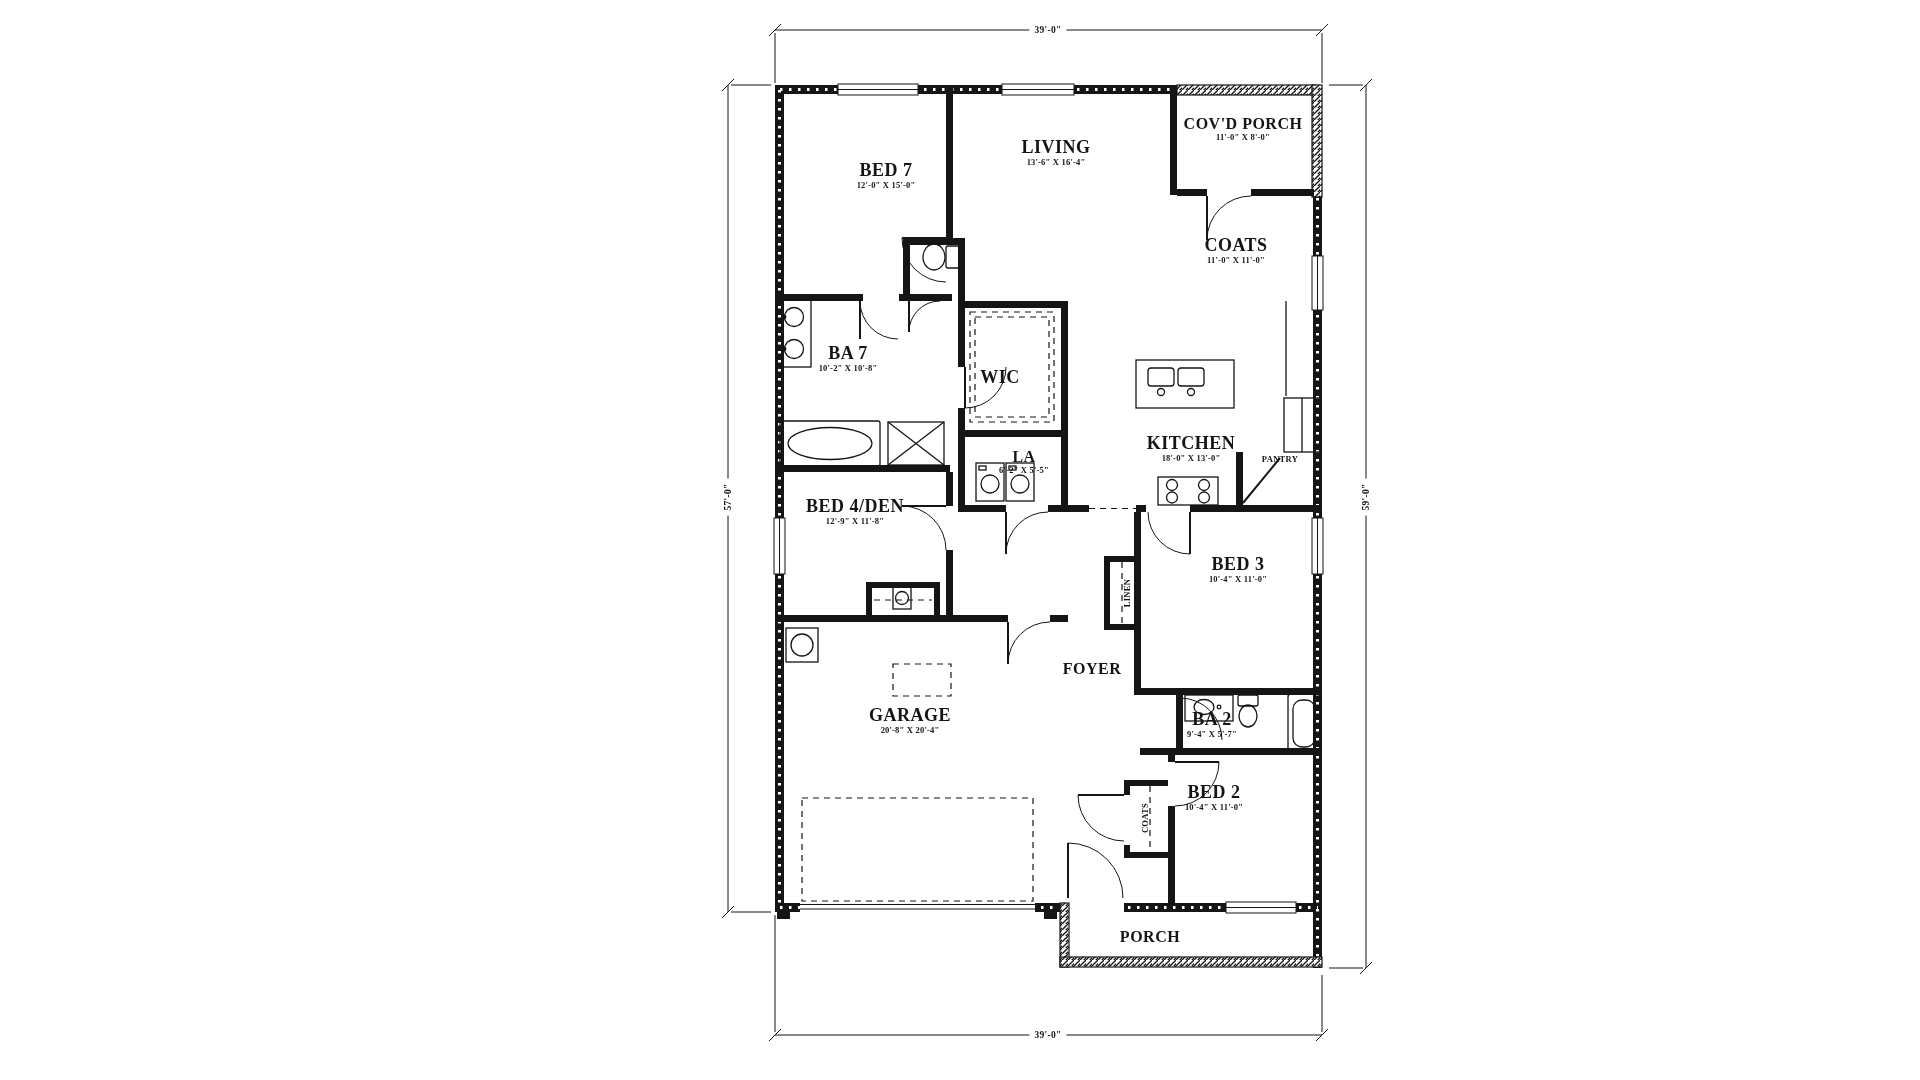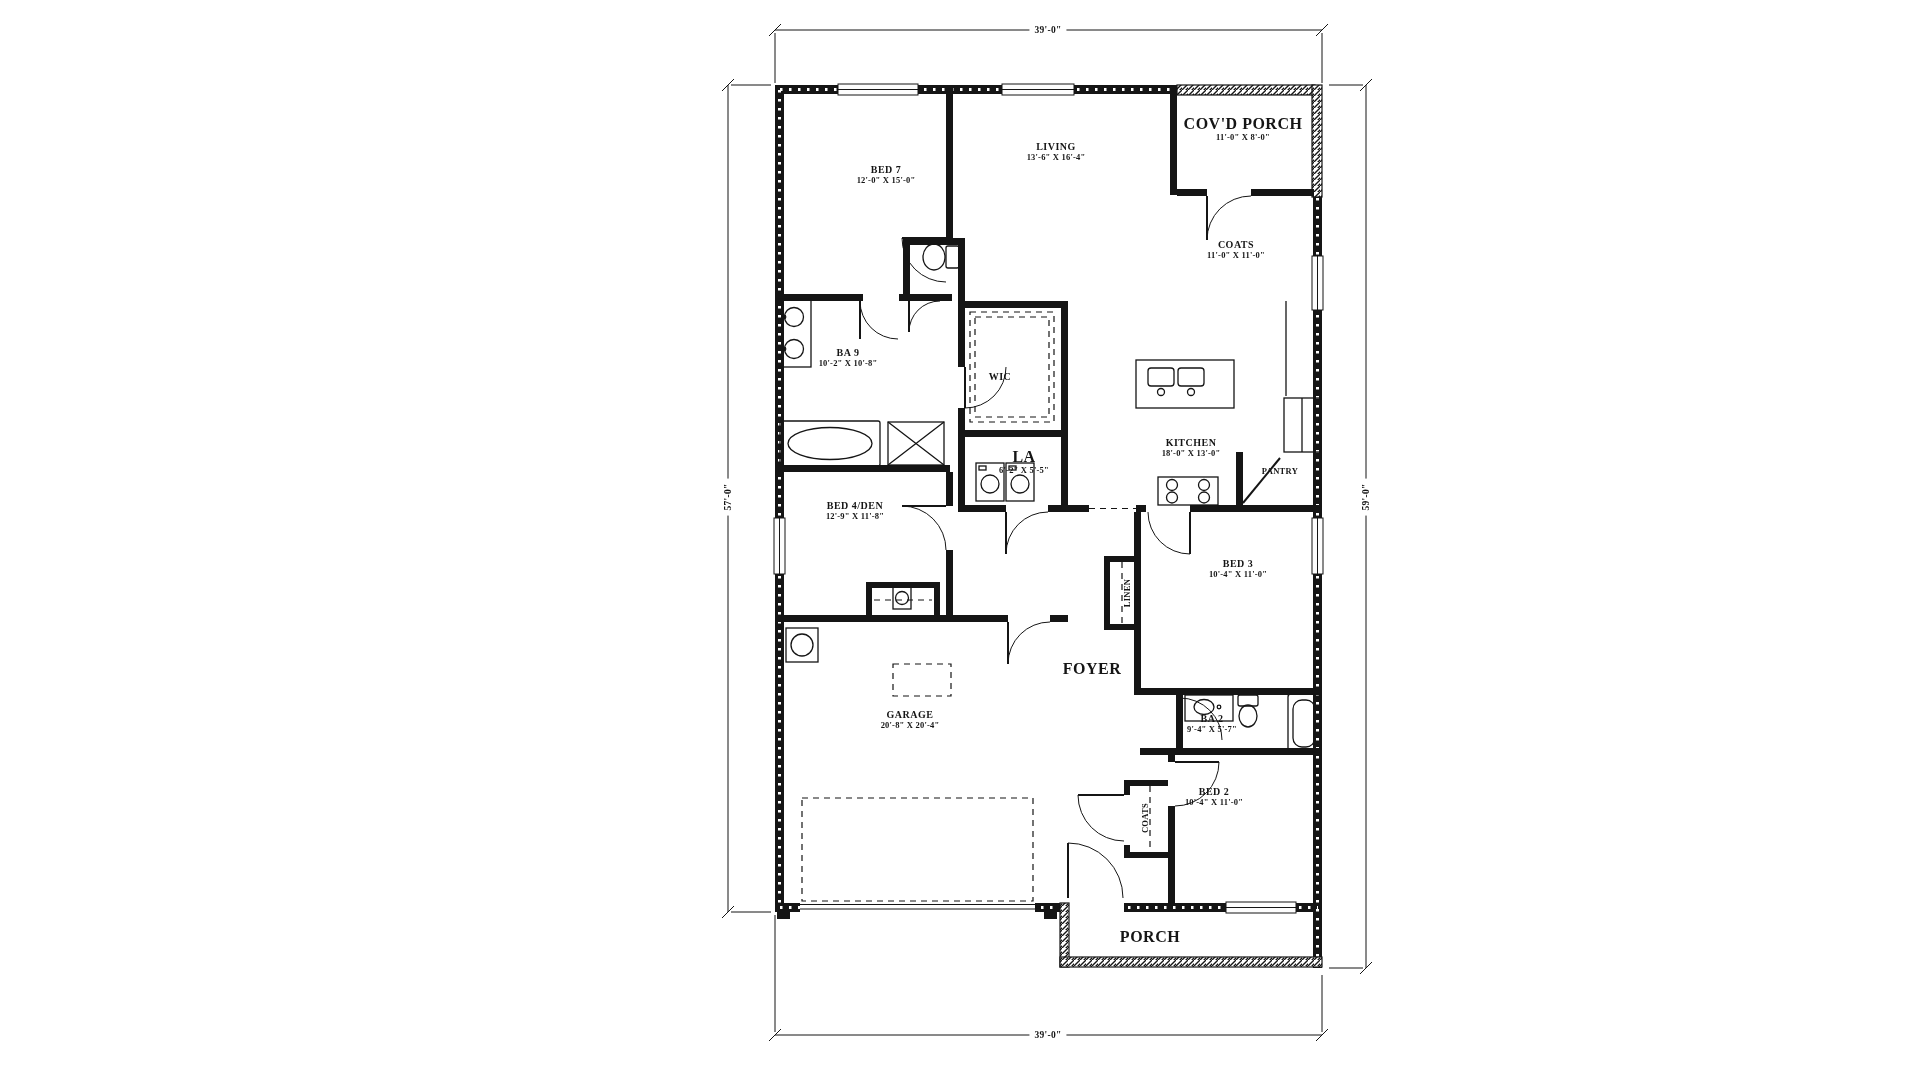--- a/index.html
+++ b/index.html
@@ -1,21 +1,21 @@
 <!DOCTYPE html>
 <html><head>
 <meta charset="utf-8">
 <style>
   html,body{margin:0;padding:0;background:#ffffff;}
   .canvas{position:relative;width:1920px;height:1080px;background:#ffffff;overflow:hidden;
           font-family:"Liberation Serif", serif;color:#151515;}
   svg{position:absolute;left:0;top:0;}
   .lbl{position:absolute;transform:translate(-50%,-50%);text-align:center;line-height:1.15;
        white-space:nowrap;pointer-events:none;}
-  .lbl .rn{display:block;font-size:10px;font-weight:bold;letter-spacing:.5px;}
+  .lbl .rn{display:block;font-size:18px;font-weight:bold;letter-spacing:.5px;}
   .lbl .rs{display:block;font-size:8.5px;font-weight:bold;letter-spacing:.2px;}
   .lbl.small .rn{font-size:16px;}
   .lbl.tiny .rn{font-size:8.5px;letter-spacing:.3px;}
   .vert{transform:translate(-50%,-50%) rotate(-90deg);}
   .dim-lbl{position:absolute;transform:translate(-50%,-50%);font-size:9.5px;font-weight:bold;
        background:#fff;padding:0 5px;letter-spacing:.3px;white-space:nowrap;}
   .dim-lbl.vert{transform:translate(-50%,-50%) rotate(-90deg);}
 </style>
 </head>
 <body>
@@ -268,35 +268,35 @@
   </div>
   <div class="lbl small" style="left:1243px;top:129px">
     <span class="rn">COV'D PORCH</span>
     <span class="rs">11'-0" X 8'-0"</span>
   </div>
   <div class="lbl" style="left:1236px;top:250px">
     <span class="rn">COATS</span>
     <span class="rs">11'-0" X 11'-0"</span>
   </div>
   <div class="lbl" style="left:848px;top:358px">
-    <span class="rn">BA 9</span>
+    <span class="rn">BA 7</span>
     <span class="rs">10'-2" X 10'-8"</span>
   </div>
   <div class="lbl" style="left:1000px;top:377px">
     <span class="rn">WIC</span>
   </div>
   <div class="lbl small" style="left:1024px;top:462px">
     <span class="rn">LA</span>
     <span class="rs">6'-2" X 5'-5"</span>
   </div>
   <div class="lbl" style="left:1191px;top:448px">
     <span class="rn">KITCHEN</span>
     <span class="rs">18'-0" X 13'-0"</span>
   </div>
-  <div class="lbl tiny" style="left:1280px;top:472px">
+  <div class="lbl tiny" style="left:1280px;top:460px">
     <span class="rn">PANTRY</span>
   </div>
   <div class="lbl" style="left:855px;top:511px">
     <span class="rn">BED 4/DEN</span>
     <span class="rs">12'-9" X 11'-8"</span>
   </div>
   <div class="lbl" style="left:1238px;top:569px">
     <span class="rn">BED 3</span>
     <span class="rs">10'-4" X 11'-0"</span>
   </div>

